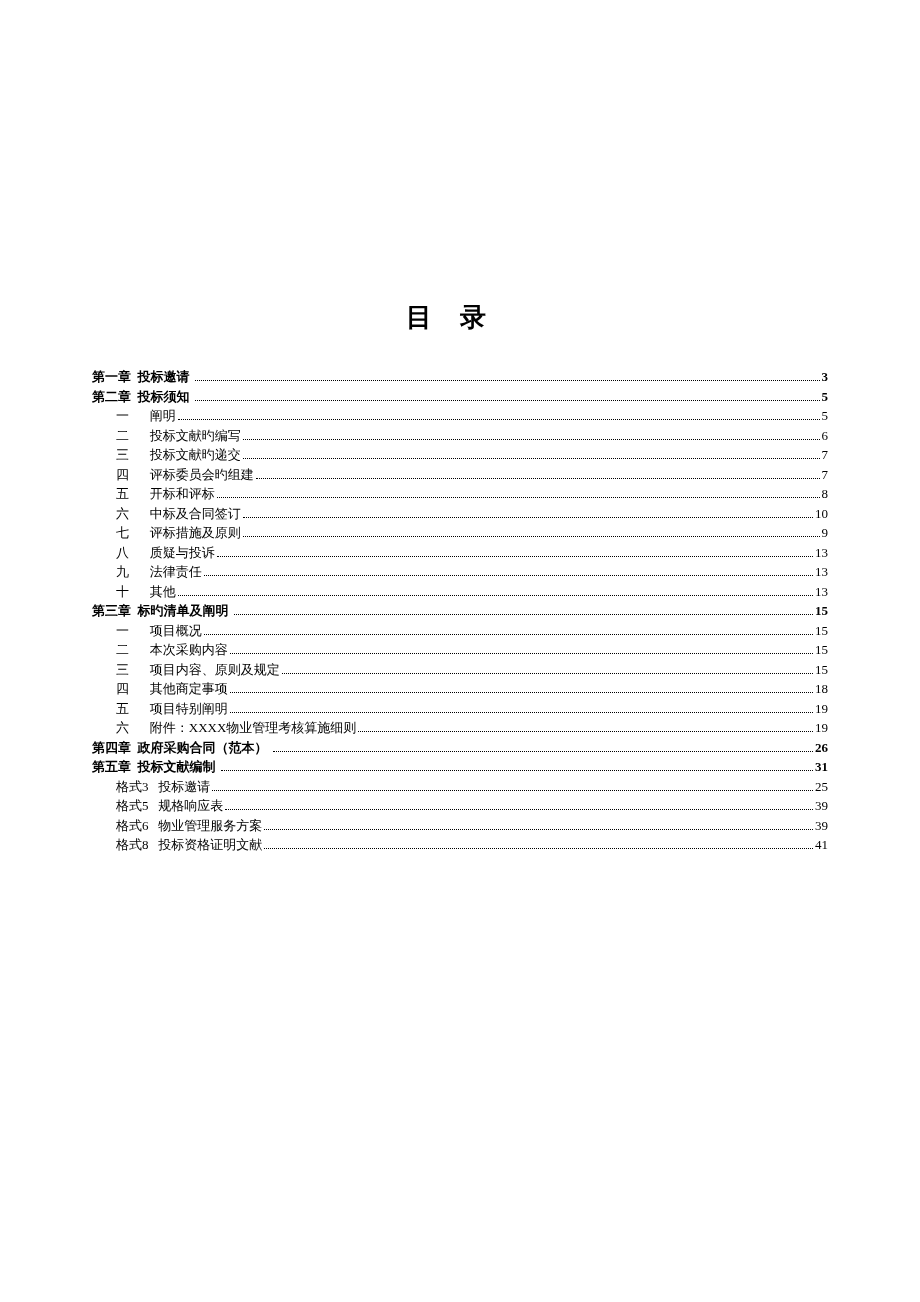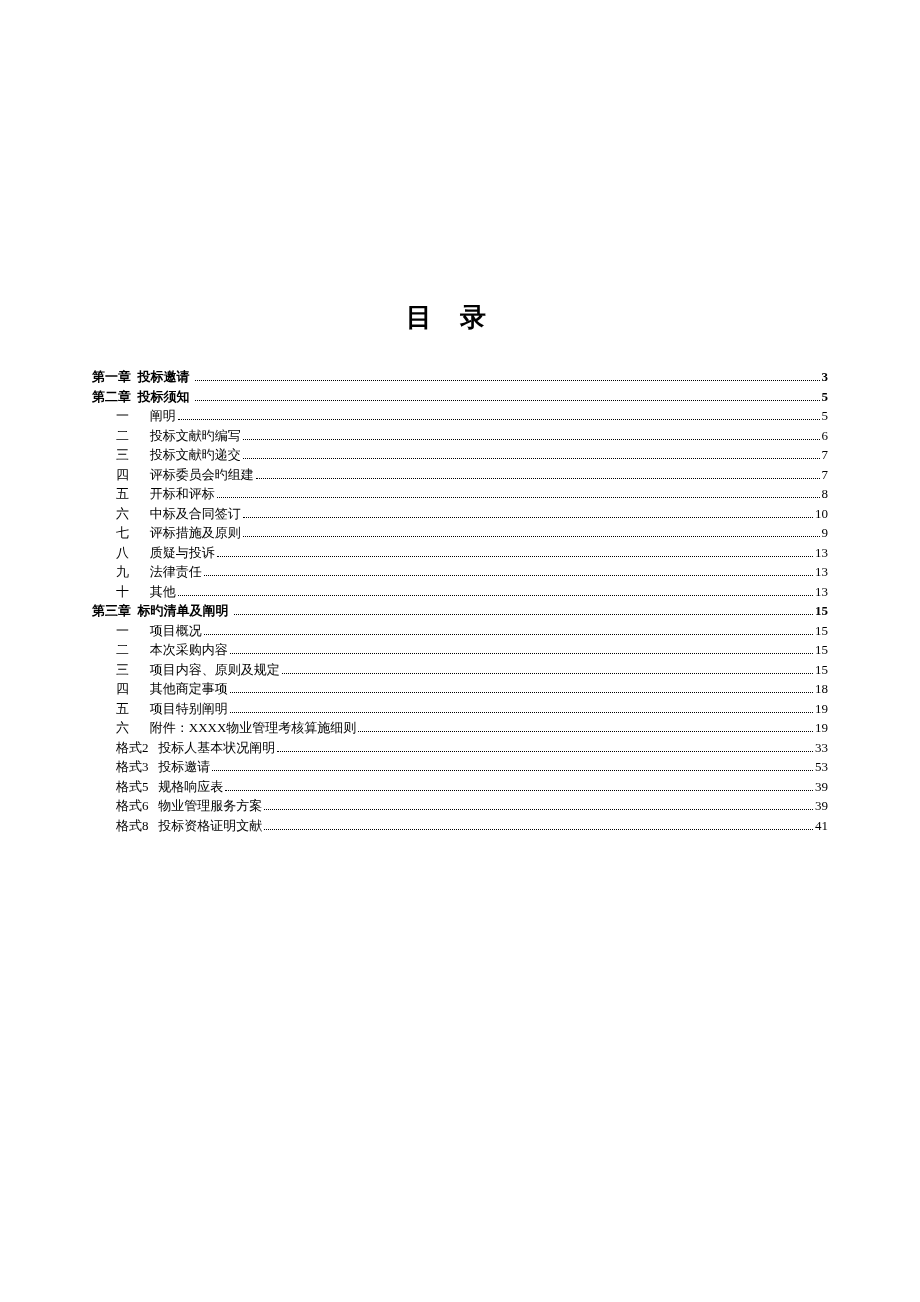--- a/index.html
+++ b/index.html
@@ -196,33 +196,40 @@
         <span class="dots"></span>
         <span class="toc-page">19</span>
       </div>
       <div class="toc-row">
         <span class="toc-num">六</span>
         <span>&nbsp;&nbsp;&nbsp;</span>
         <span class="toc-label">附件：XXXX物业管理考核算施细则</span>
         <span class="dots"></span>
         <span class="toc-page">19</span>
       </div>
-      <div class="toc-row">
-        <span class="toc-num">格式2</span>
-        <span>&nbsp;&nbsp;&nbsp;</span>
-        <span class="toc-label">投标人基本状况阐明</span>
-        <span class="dots"></span>
-        <span class="toc-page">33</span>
+      <div class="toc-row chapter">
+        <span class="chapter-prefix">第四章</span>
+        <span>&nbsp;&nbsp;</span>
+        <span class="toc-label">政府采购合同（范本）&nbsp;</span>
+        <span class="dots"></span>
+        <span class="toc-page">26</span>
+      </div>
+      <div class="toc-row chapter">
+        <span class="chapter-prefix">第五章</span>
+        <span>&nbsp;&nbsp;</span>
+        <span class="toc-label">投标文献编制&nbsp;</span>
+        <span class="dots"></span>
+        <span class="toc-page">31</span>
       </div>
       <div class="toc-row">
         <span class="toc-num">格式3</span>
         <span>&nbsp;&nbsp;&nbsp;</span>
         <span class="toc-label">投标邀请</span>
         <span class="dots"></span>
-        <span class="toc-page">53</span>
+        <span class="toc-page">25</span>
       </div>
       <div class="toc-row">
         <span class="toc-num">格式5</span>
         <span>&nbsp;&nbsp;&nbsp;</span>
         <span class="toc-label">规格响应表</span>
         <span class="dots"></span>
         <span class="toc-page">39</span>
       </div>
       <div class="toc-row">
         <span class="toc-num">格式6</span>

